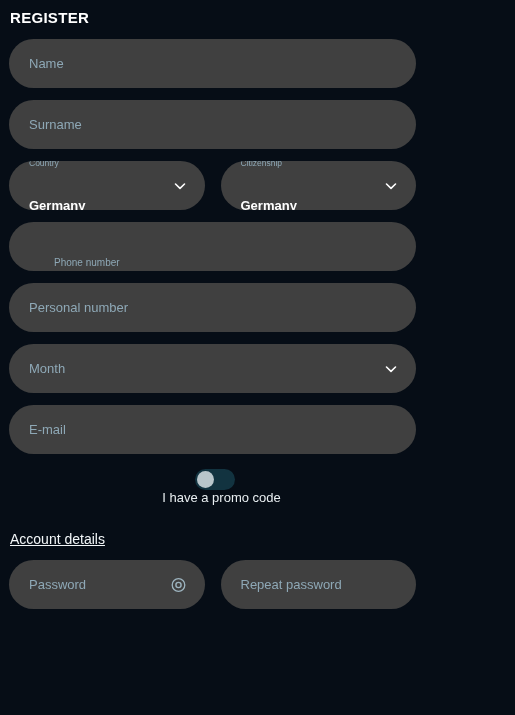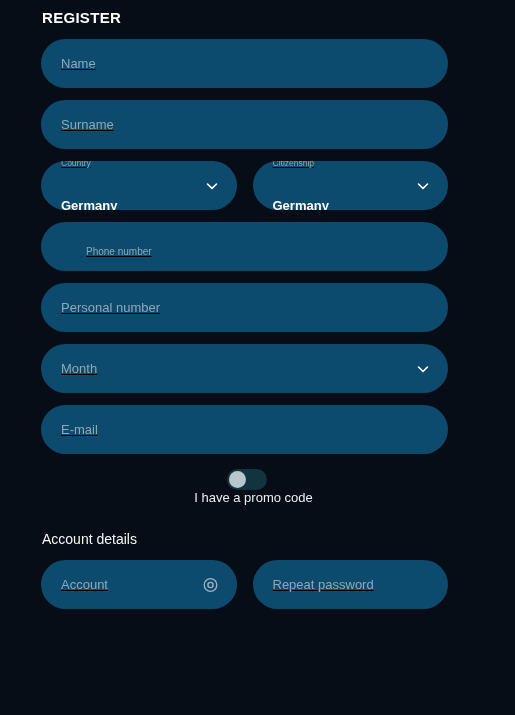--- a/index.html
+++ b/index.html
@@ -14,21 +14,20 @@
     overflow: hidden;
     position: relative;
   }
 
   .page {
     width: 425px;
     height: 715px;
     box-sizing: border-box;
     padding: 0 9px;
     position: relative;
-    margin-left: 32px;
   }
 
   .page-title {
     color: #ffffff;
     font-size: 15px;
     font-weight: bold;
     letter-spacing: 0.3px;
     margin: 0;
     padding: 9px 0 0 1px;
     line-height: 18px;
@@ -37,55 +36,54 @@
   .section-title {
     color: #f2f6f8;
     font-size: 14px;
     font-weight: normal;
     margin: 0;
     padding: 0 0 0 1px;
     line-height: 17px;
   }
 
   .sec-personal { margin-top: 24px; }
-  .sec-account  { margin-top: 25px; }
+  .sec-account  { margin-top: 25px; text-decoration: underline; }
 
   .rows { margin-top: 12px; }
 
   .row {
     display: flex;
     gap: 16px;
     margin-bottom: 12px;
   }
   .row:last-child { margin-bottom: 0; }
 
   .field {
     flex: 1 1 0;
     height: 49px;
     border-radius: 26px;
-    background: #0c4a6e;
+    background: #404040;
     box-sizing: border-box;
     position: relative;
     display: flex;
     align-items: center;
     padding: 0 20px;
     overflow: hidden;
-    text-decoration: underline;
   }
 
   .field-placeholder {
     color: #8ea8b6;
     font-size: 13px;
     line-height: 16px;
     white-space: nowrap;
   }
 
   
   .field.floating {
-    align-items: center;
+    align-items: flex-end;
     padding-top: 11px;
     padding-left: 45px;
   }
   .field.floating .field-placeholder {
     font-size: 10px;
     color: #8ea8b6;
   }
 
   
   .field.select-filled {
@@ -244,21 +242,21 @@
     <span class="toggle-label">I have a promo code</span>
   </div>
 
   <h2 class="section-title sec-account">Account details</h2>
 
   <div class="rows">
 
 
     <div class="row">
       <div class="field">
-        <span class="field-placeholder">Account</span>
+        <span class="field-placeholder">Password</span>
         <span class="eye">
           <svg viewBox="0 0 17 17" width="17" height="17">
             <circle cx="8.5" cy="8.5" r="6.3" fill="none" stroke="#9db4bf" stroke-width="1.3"></circle>
             <circle cx="8.5" cy="8.5" r="2.6" fill="none" stroke="#9db4bf" stroke-width="1.4"></circle>
           </svg>
         </span>
       </div>
       <div class="field">
         <span class="field-placeholder">Repeat password</span>
       </div>

